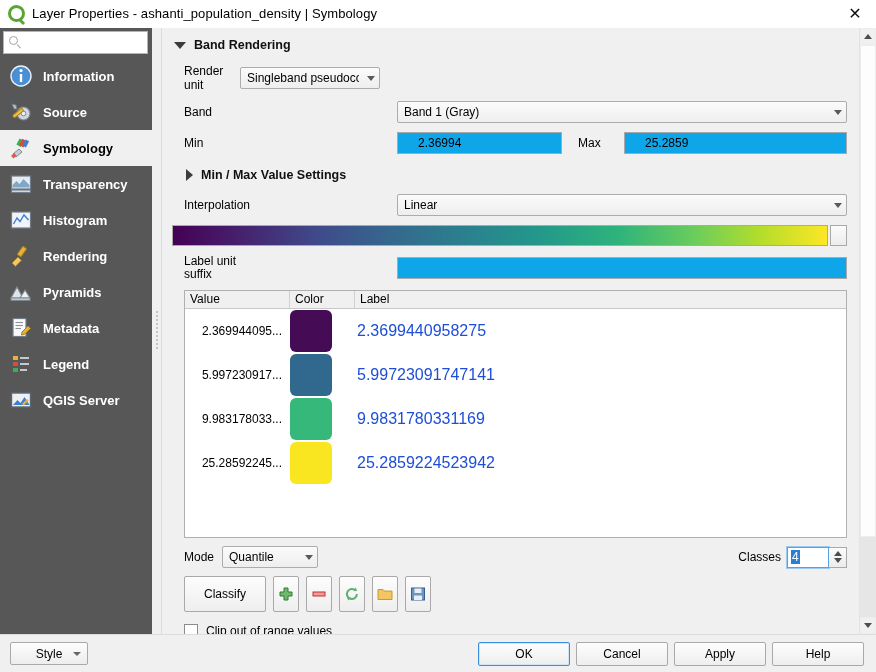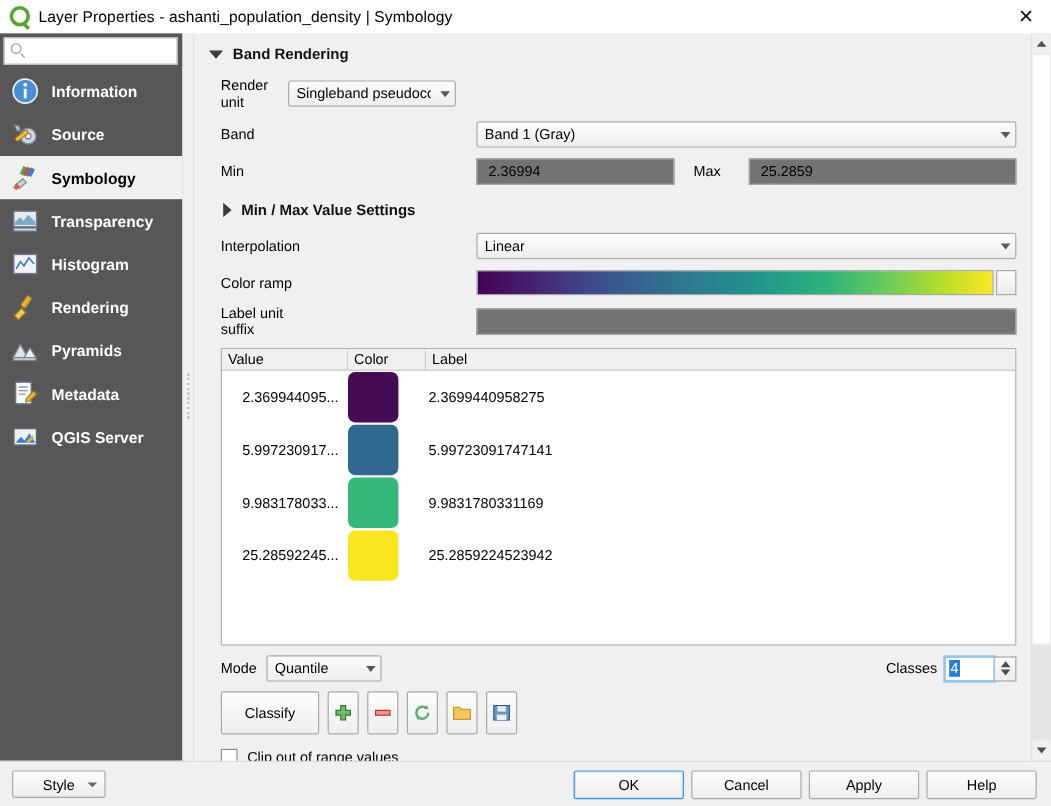--- a/index.html
+++ b/index.html
@@ -146,22 +146,22 @@
     border: 1px solid #acacac; border-radius: 2px;
     display:flex; align-items:center; justify-content: space-between;
     padding: 0 4px 0 6px; font-size:12px; color:#000;
     background-image: linear-gradient(#fbfbfb, #eeeeee);
   }
   .combo .cap { white-space: nowrap; overflow:hidden; }
   .combo .arw { width:0;height:0;border-left:4.5px solid transparent;border-right:4.5px solid transparent;
     border-top:5px solid #5a5a5a; margin-left: 8px; flex:0 0 auto; }
 
   .txtin {
-    height: 22px; background:#737373; border:1px solid #a9a9a9;
-    display:flex; align-items:center; padding: 0 9px; font-size:12px; color:#000;
+    height: 22px; background:#0ea5e9; border:1px solid #a9a9a9;
+    display:flex; align-items:center; padding: 0 20px; font-size:12px; color:#000;
   }
 
   .ramp-wrap { display:flex; align-items:center; flex:1 1 auto; }
   .ramp {
     height: 21px; flex:1 1 auto; border:1px solid #a9a9a9;
     background: linear-gradient(to right,
       #440154 0%, #46206d 10%, #3f4a8a 22%, #36678d 33%,
       #2b7f8e 44%, #23968b 55%, #2eb37c 68%, #6ccd5b 80%,
       #b5dd2b 90%, #fde725 100%);
   }
@@ -182,21 +182,21 @@
   .th { font-size:12px; color:#000; padding: 1px 0 0 5px; border-right:1px solid #d0d0d0; }
   .th-value { width:105px; flex:0 0 105px; }
   .th-color { width:65px; flex:0 0 65px; }
   .th-label { flex:1 1 auto; border-right:none; }
   .tbl-body { flex:1 1 auto; }
   .trow { display:flex; align-items:center; height: 44px; }
   .td-value { width:105px; flex:0 0 105px; text-align:right; padding-right:8px;
     font-size:12px; color:#000; }
   .td-color { width:65px; flex:0 0 65px; display:flex; align-items:center; }
   .swatch { width:42px; height:42px; border-radius:6px; }
-  .td-label { flex:1 1 auto; font-size:12px; color:#000000; padding-left:2px; }
+  .td-label { flex:1 1 auto; font-size:16px; color:#1d4ed8; padding-left:2px; }
 
   
   .mode-row { display:flex; align-items:center; margin: 8px 0 0 12px; }
   .mode-combo { width: 96px; flex:0 0 96px; margin-left: 8px; }
   .spacer { flex:1 1 auto; }
   .classes-lbl { margin-right: 6px; font-size:12px; }
   .spin {
     width: 42px; height: 21px; background:#fff;
     border:1px solid #5aa0e0; outline: 1px solid #9ccaf0;
     display:flex; align-items:center; padding-left:3px;
@@ -369,20 +369,33 @@
               <rect x="4" y="2.5" width="13" height="18" fill="#fafafa" stroke="#6f7b88" stroke-width="1.2"></rect>
               <line x1="6.5" y1="6.5" x2="14" y2="6.5" stroke="#8a939c" stroke-width="1.1"></line>
               <line x1="6.5" y1="9.5" x2="14" y2="9.5" stroke="#8a939c" stroke-width="1.1"></line>
               <line x1="6.5" y1="12.5" x2="12" y2="12.5" stroke="#8a939c" stroke-width="1.1"></line>
               <path d="M13 16 l6 -6 2.4 2.4 -6 6 -3 .6 z" fill="#e6b33a" stroke="#a9801d" stroke-width="1"></path>
             </svg>
           </span>
           <span>Metadata</span>
         </div>
 
+        <div class="nav-item">
+          <span class="nav-ico">
+            <svg width="24" height="24" viewBox="0 0 24 24">
+              <rect x="4" y="4" width="5" height="4" fill="#e6b33a"></rect>
+              <rect x="4" y="10" width="5" height="4" fill="#d94b3e"></rect>
+              <rect x="4" y="16" width="5" height="4" fill="#3fae55"></rect>
+              <line x1="11" y1="6" x2="20" y2="6" stroke="#c3c9cf" stroke-width="2"></line>
+              <line x1="11" y1="12" x2="20" y2="12" stroke="#c3c9cf" stroke-width="2"></line>
+              <line x1="11" y1="18" x2="18" y2="18" stroke="#c3c9cf" stroke-width="2"></line>
+            </svg>
+          </span>
+          <span>Legend</span>
+        </div>
 
         <div class="nav-item">
           <span class="nav-ico">
             <svg width="24" height="24" viewBox="0 0 24 24">
               <rect x="2.5" y="5" width="19" height="14" fill="#eef1f4" stroke="#5c6670" stroke-width="1.4"></rect>
               <path d="M4 17 l4.5 -5 3 3 4 -6 5 8 z" fill="#3f7fd0"></path>
               <path d="M13 16 l5 -5 1.6 1.6 -5 5 z" fill="#e6b33a"></path>
             </svg>
           </span>
           <span>QGIS Server</span>
@@ -437,21 +450,20 @@
 
         <div class="row">
           <span class="lbl lbl-w2">Interpolation</span>
           <div class="combo" style="flex:1 1 auto;">
             <span class="cap">Linear</span>
             <span class="arw"></span>
           </div>
         </div>
 
         <div class="row">
-          <span class="lbl lbl-w2">Color ramp</span>
           <div class="ramp-wrap">
             <div class="ramp"></div>
             <div class="ramp-btn">
               <span class="arw" style="margin:0;"></span>
             </div>
           </div>
         </div>
 
         <div class="row" style="align-items:center;">
           <span class="lbl lbl-w2" style="line-height:13px;">

